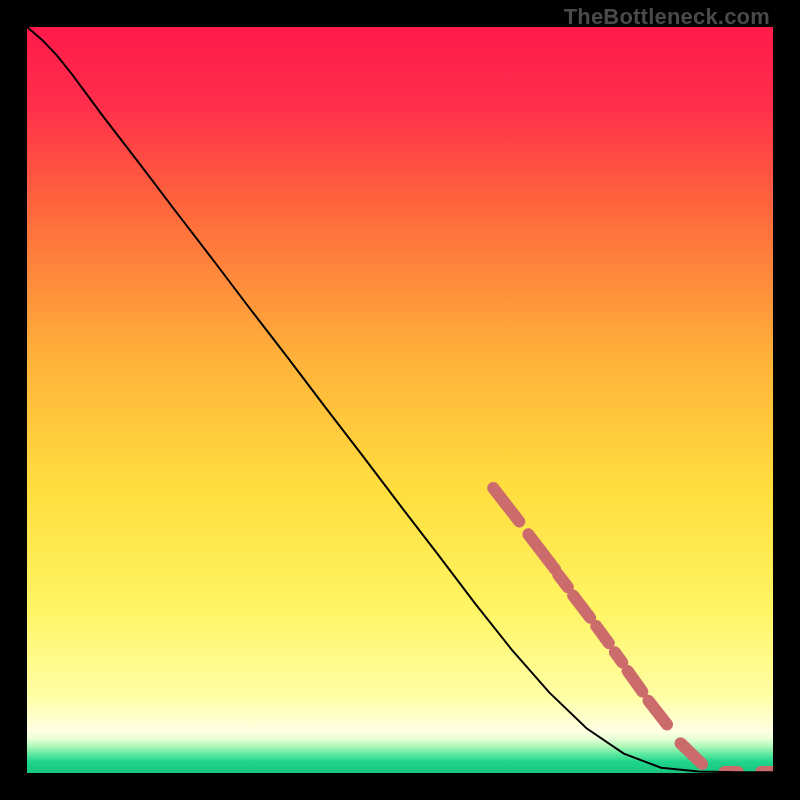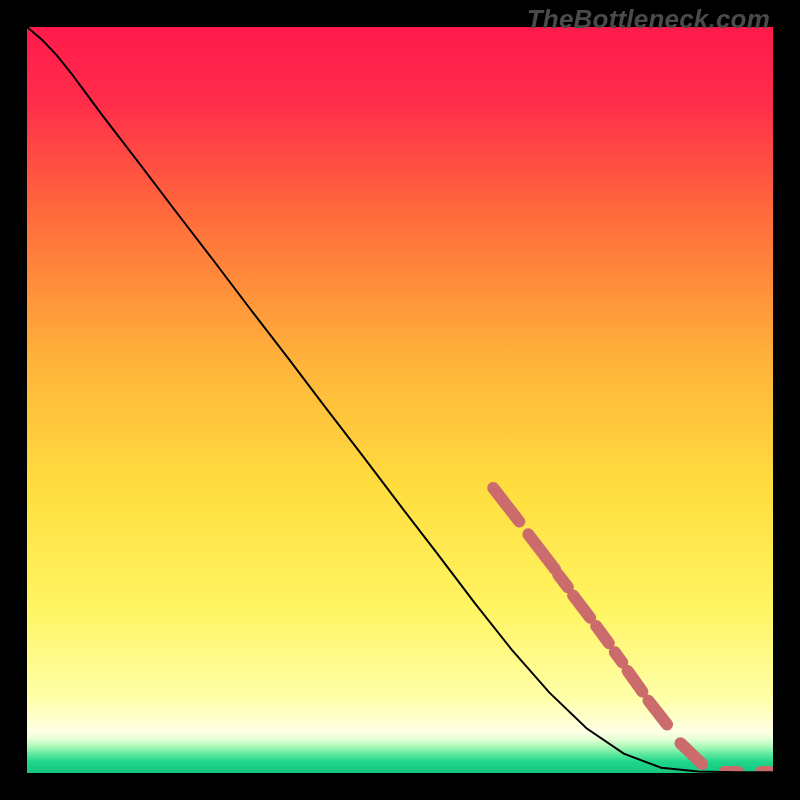--- a/index.html
+++ b/index.html
@@ -24,24 +24,23 @@
     left: 0;
     top: 0;
     width: 746px;
     height: 746px;
   }
   .watermark {
     position: absolute;
     top: 4px;
     right: 30px;
     color: #4a4a4a;
-    font-size: 26px;
+    font-size: 22px;
     font-weight: 600;
     letter-spacing: 0.2px;
-    font-style: italic;
   }
 </style>
 </head>
 <body>
 
 <div class="frame">
   <svg class="plot" viewBox="0 0 746 746" preserveAspectRatio="none">
     <defs>
       <linearGradient id="bg-grad" x1="0" y1="0" x2="0" y2="1">
       <stop offset="0%" stop-color="#ff1a4b"></stop>

